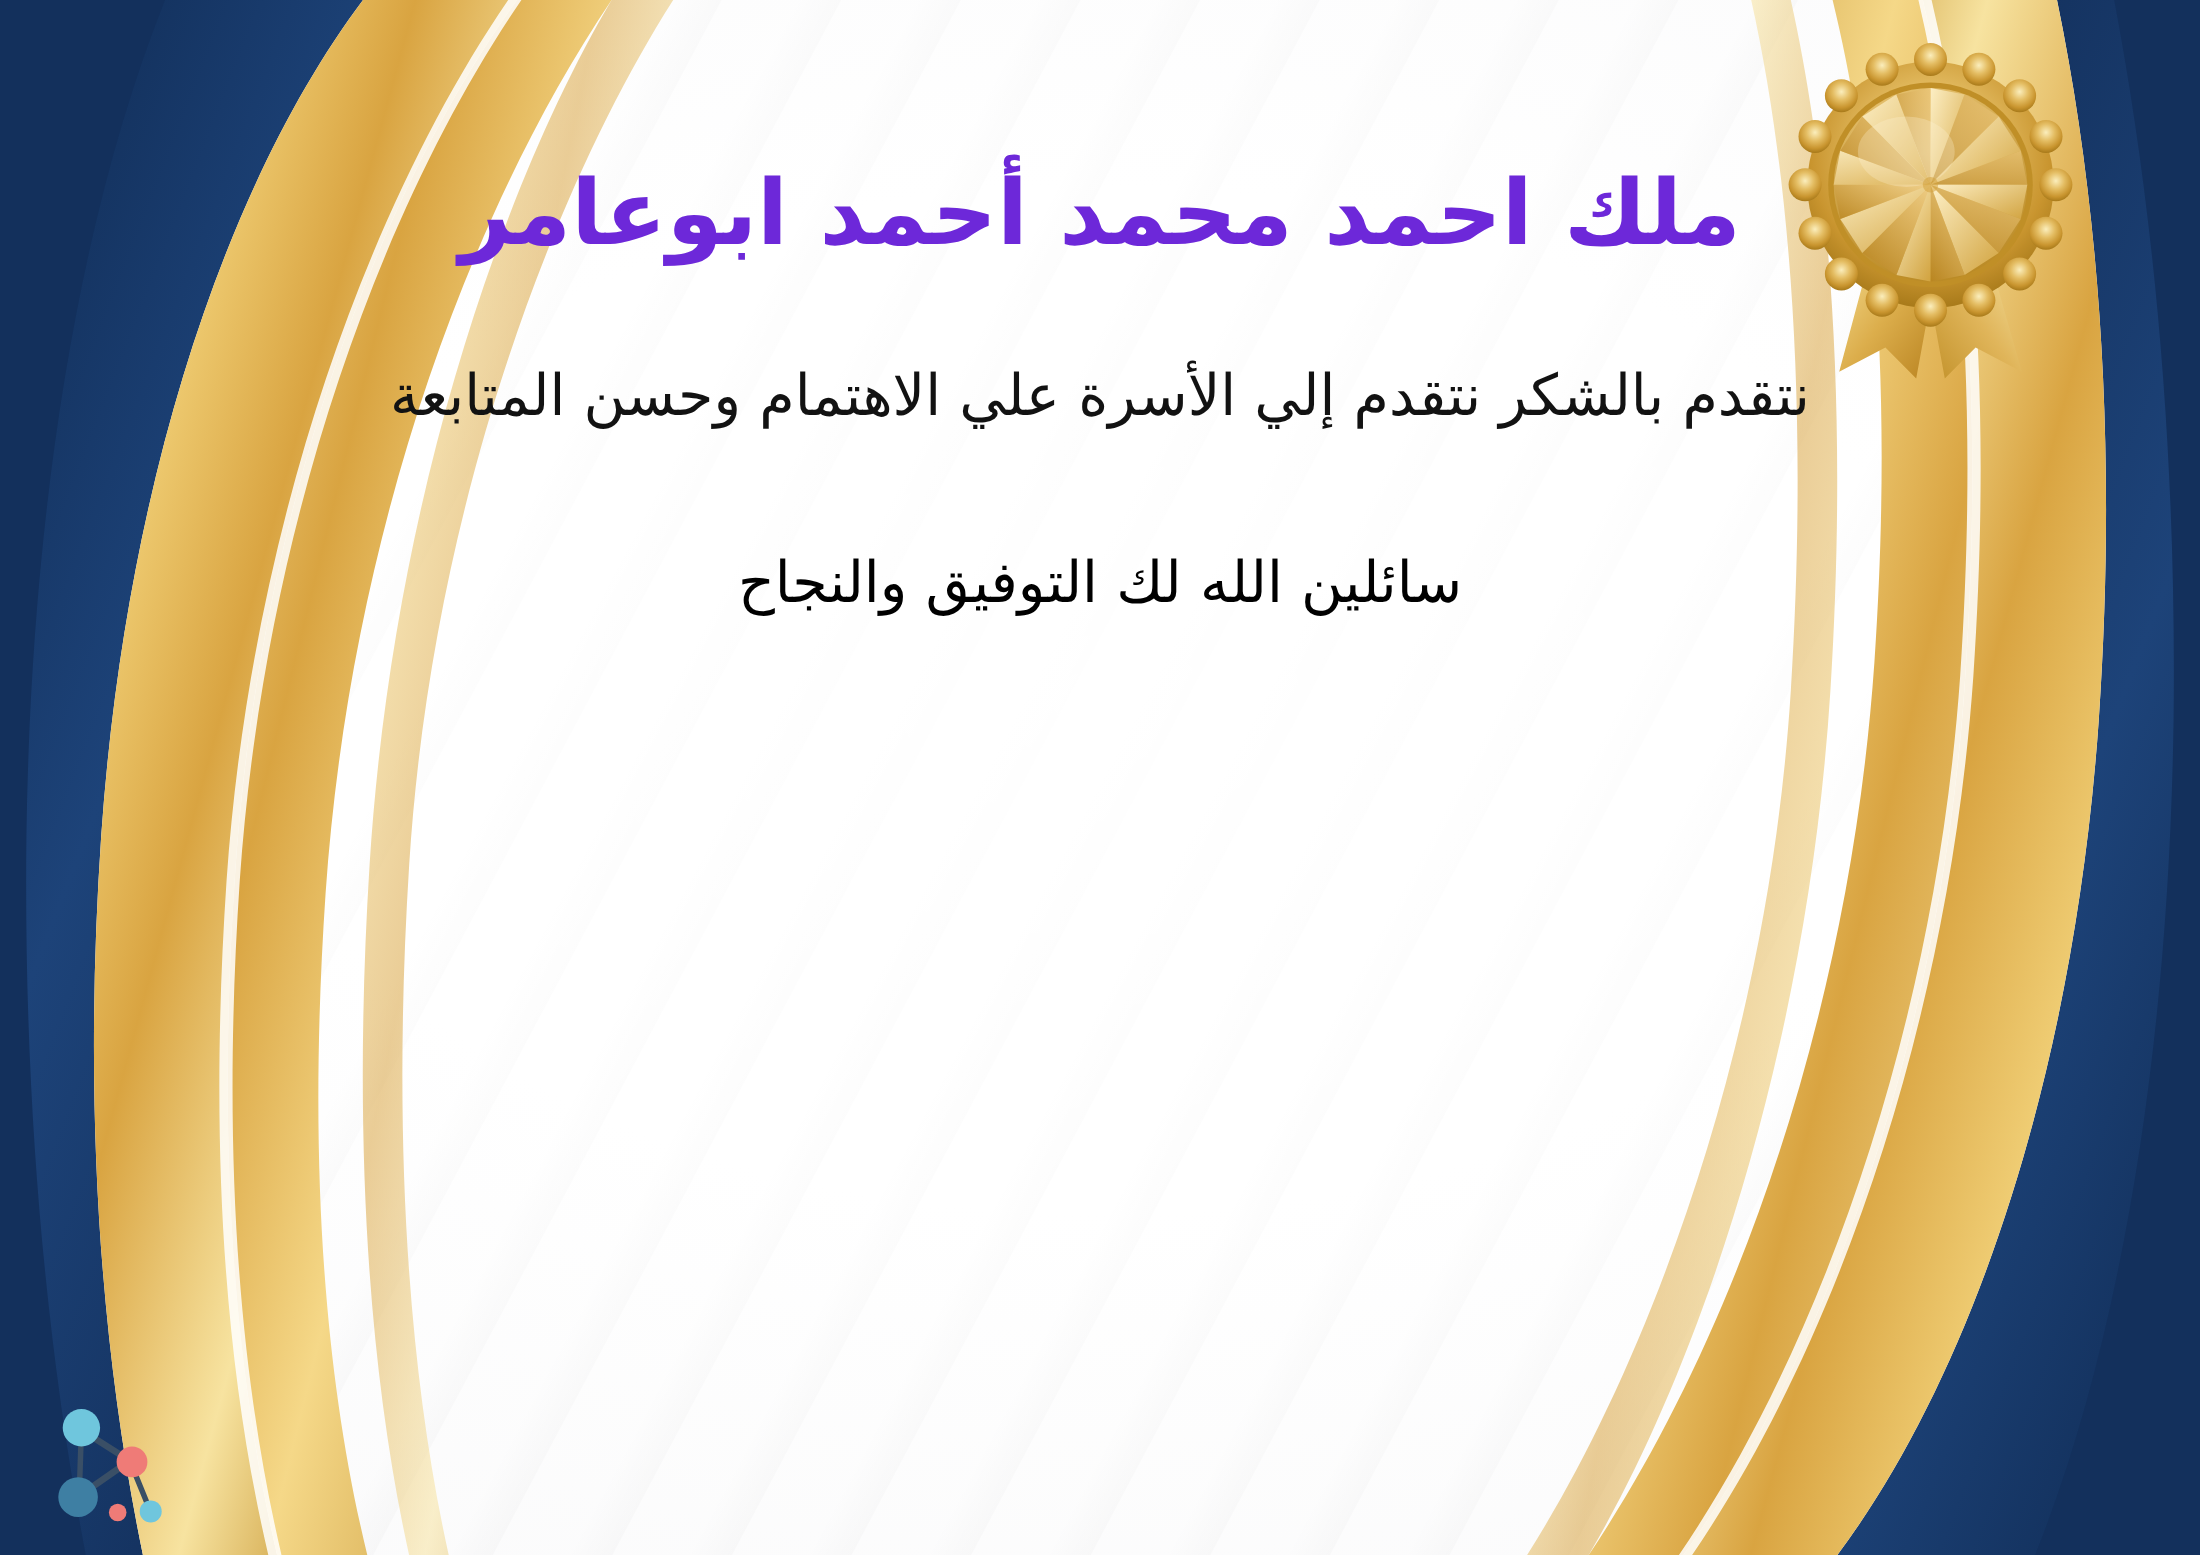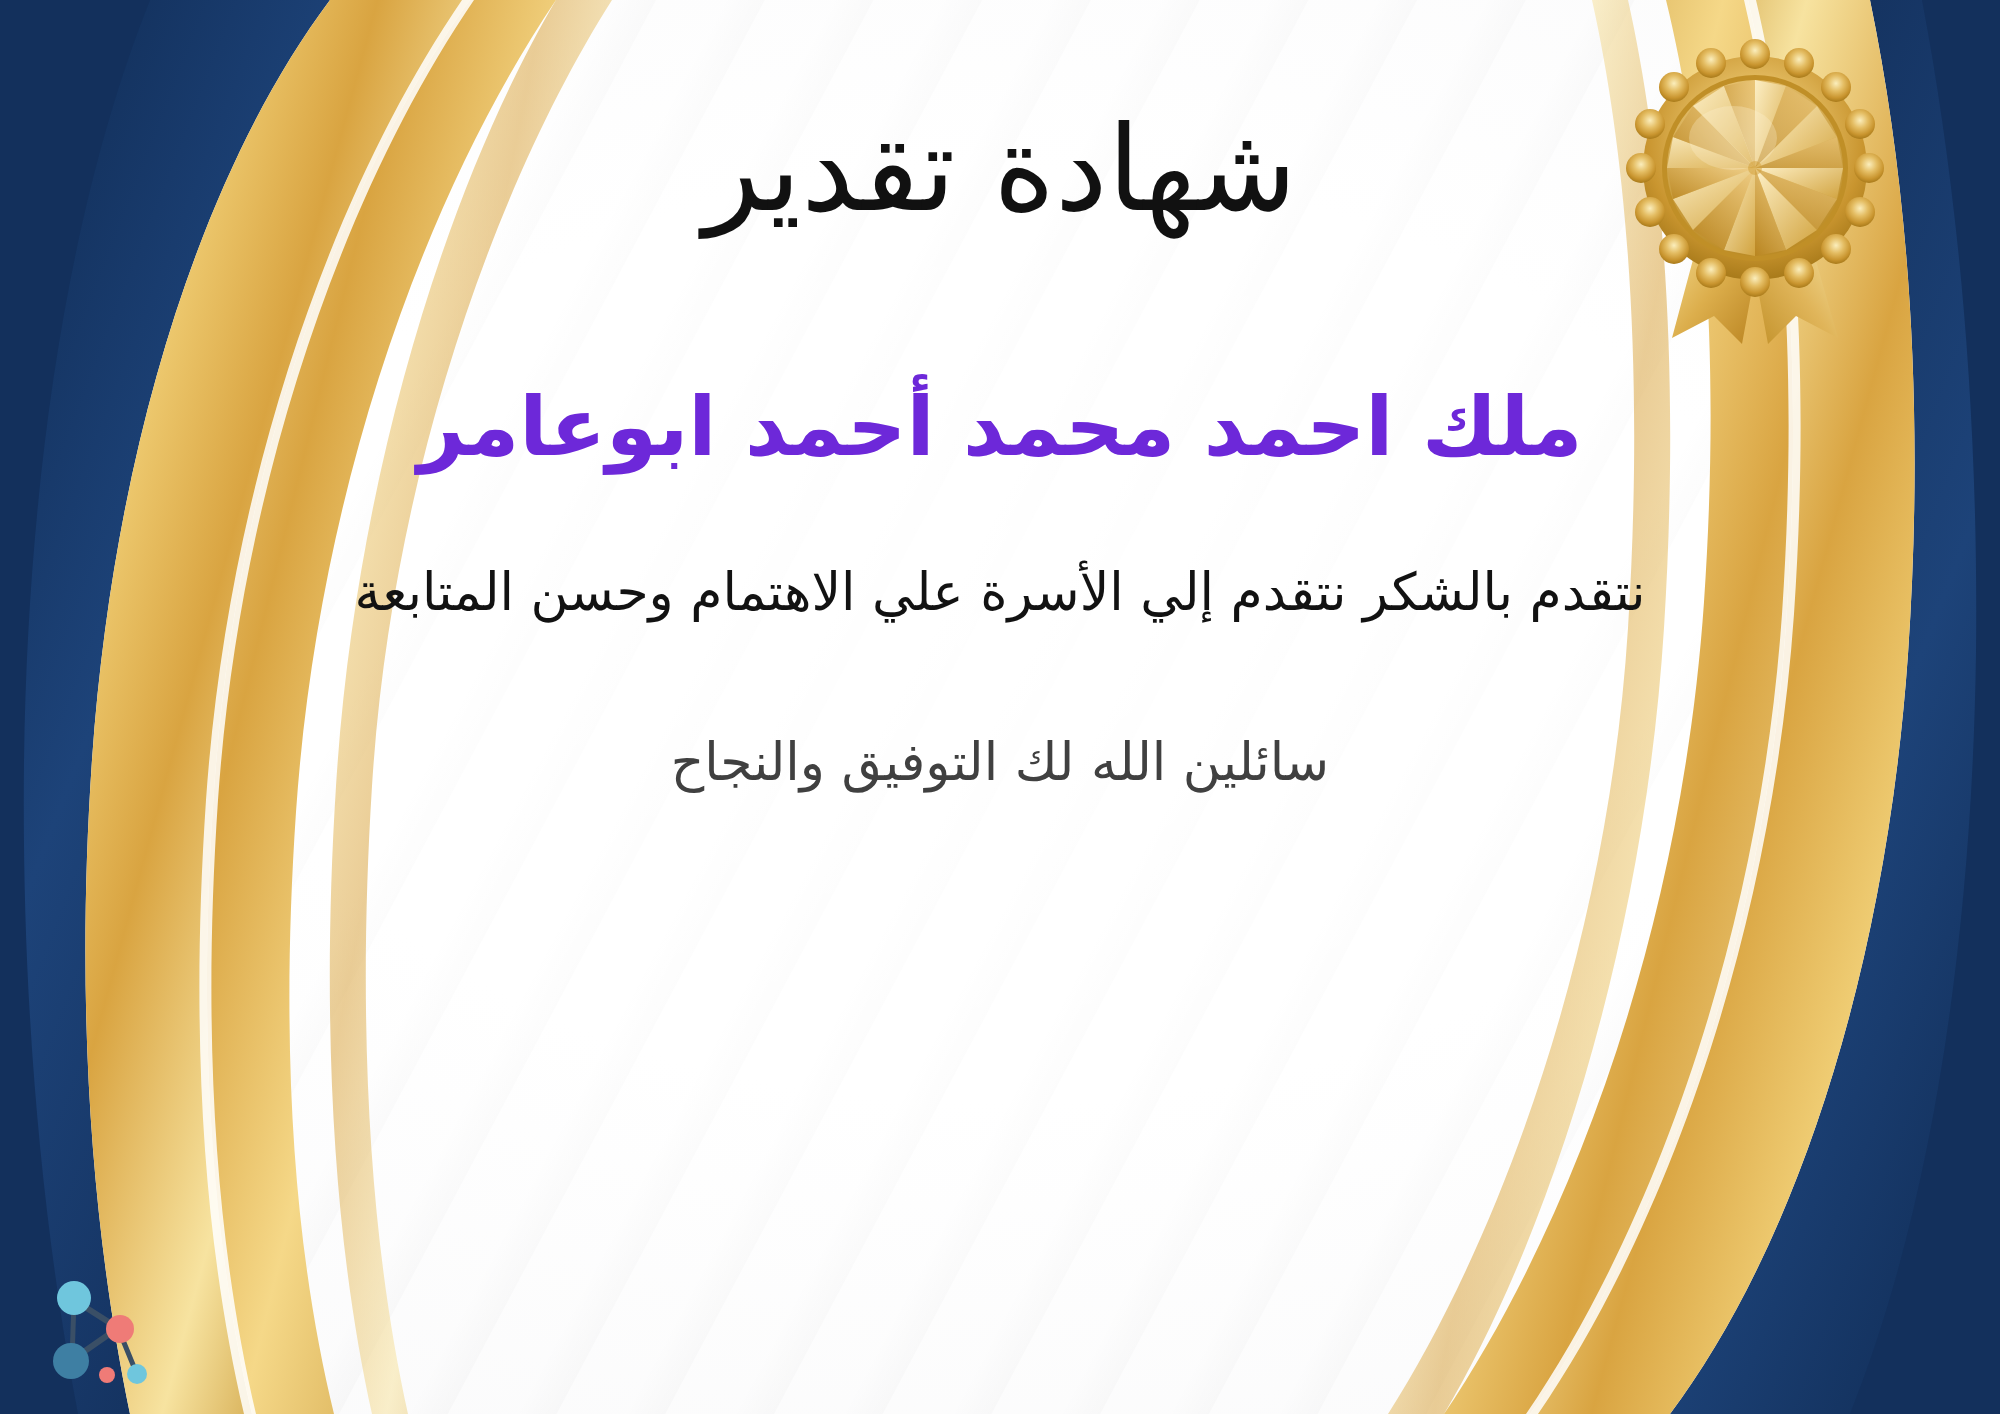--- a/index.html
+++ b/index.html
@@ -106,21 +106,21 @@
     color:#1d4379;
     font-weight:bold;
     font-size:58px;
     letter-spacing:3px;
     padding:0 44px;
   }
   .closing-line{
     padding-top:96px;
     font-size:52px;
     line-height:1.4;
-    color:#404040;
+    color:#000000;
     direction:rtl;
     margin:0;
   }
 
   
   .logo{
     position:absolute;
     left:34px;bottom:26px;
     z-index:8;
     display:flex;
@@ -368,21 +368,20 @@
         <path d="M0,0 L-31,-82 L0,-88 Z" fill="url(#rayB)" opacity="0.72"></path>
       </g>
 
       <ellipse cx="-22" cy="-30" rx="44" ry="32" fill="#fff6d8" opacity="0.28"></ellipse>
       <circle cx="0" cy="0" r="7" fill="#d3a23e" opacity="0.55"></circle>
     </g>
   </svg>
 
   <div class="content">
 
-    <h1 class="cert-title">شهادة تقدير</h1>
 
     <div class="recipient-name">ملك احمد محمد أحمد  ابوعامر</div>
 
     <div class="body-block">
 
 
 
       <p class="body-line">نتقدم  بالشكر نتقدم إلي الأسرة علي الاهتمام وحسن المتابعة</p>
     </div>
 

